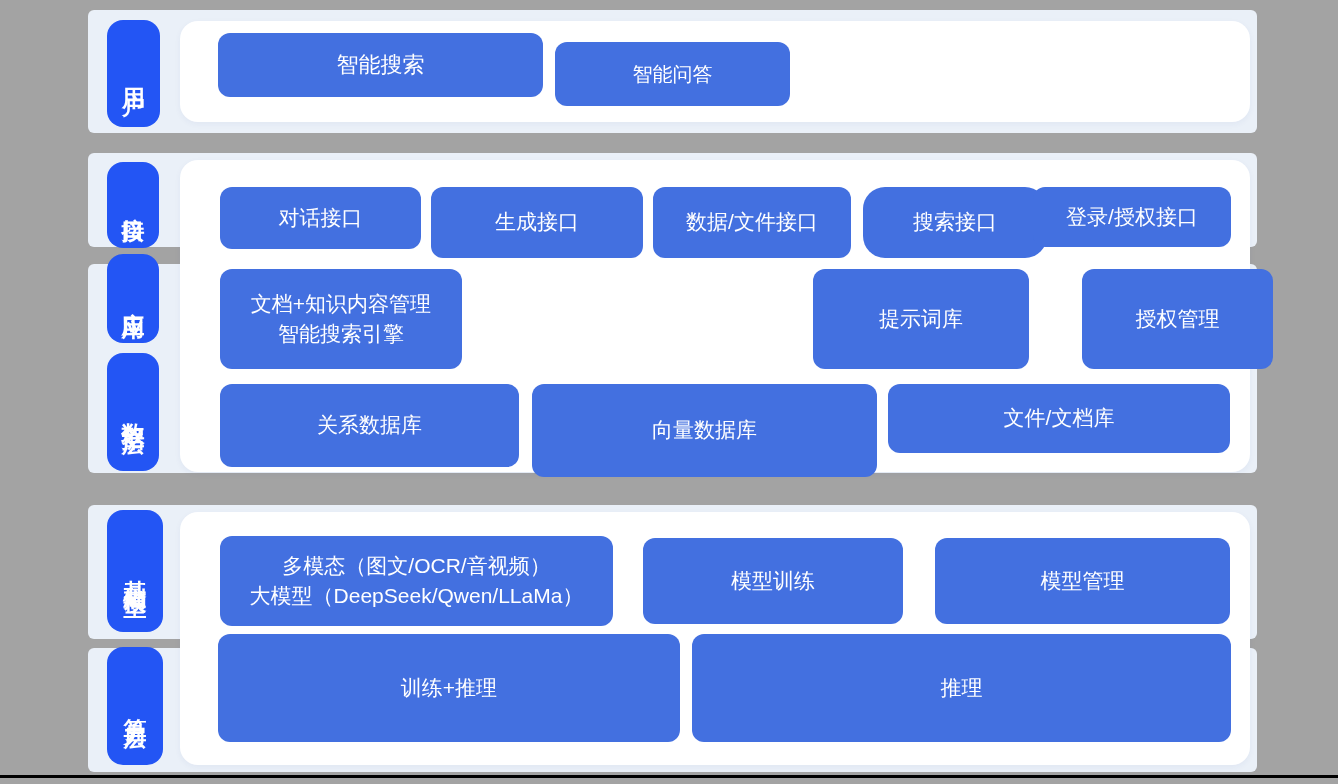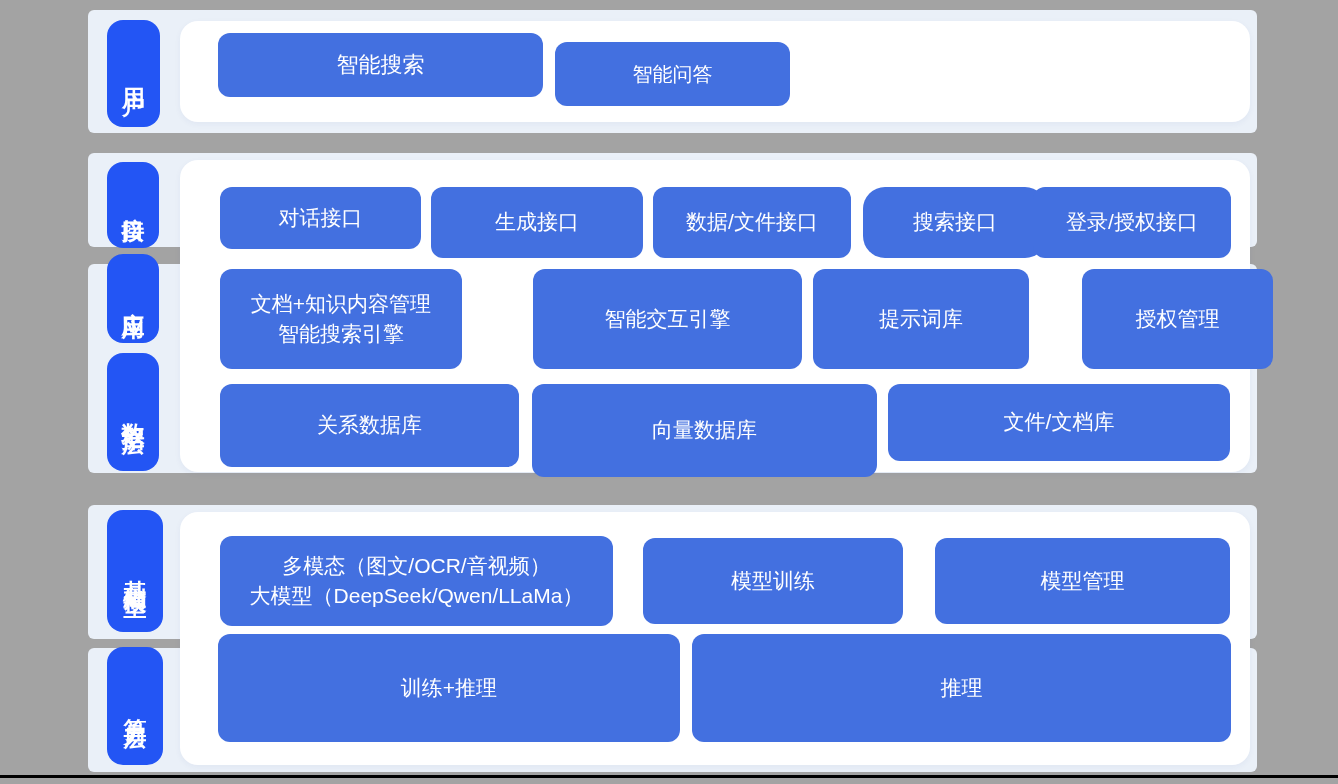--- a/index.html
+++ b/index.html
@@ -75,31 +75,30 @@
     <span class="vtext">算力层</span>
   </div>
 
   <div class="node" style="left:218px;top:33px;width:325px;height:64px;font-size:22px;">智能搜索</div>
   <div class="node" style="left:555px;top:33px;width:235px;height:64px;font-size:20px;margin-top:9px;">智能问答</div>
 
   <div class="node" style="left:220px;top:187px;width:201px;height:62px;">对话接口</div>
   <div class="node" style="left:431px;top:187px;width:212px;height:71px;text-align:right;">生成接口</div>
   <div class="node" style="left:653px;top:187px;width:198px;height:71px;">数据/文件接口</div>
   <div class="node" style="left:863px;top:187px;width:184px;height:71px;border-radius:22px;">搜索接口</div>
-  <div class="node" style="left:1033px;top:187px;width:198px;height:71px;">登录/授权接口</div>
+  <div class="node" style="left:1033px;top:187px;width:198px;height:60px;">登录/授权接口</div>
 
   <div class="node" style="left:220px;top:269px;width:242px;height:100px;">文档+知识内容管理
 智能搜索引擎</div>
-  <div class="node" style="left:533px;top:269px;width:269px;height:100px;">智能交互引擎</div>
   <div class="node" style="left:813px;top:269px;width:216px;height:100px;">提示词库</div>
   <div class="node" style="left:1040px;top:269px;width:191px;height:100px;margin-left:42px;">授权管理</div>
 
   <div class="node" style="left:220px;top:384px;width:299px;height:83px;">关系数据库</div>
   <div class="node" style="left:532px;top:384px;width:345px;height:93px;">向量数据库</div>
-  <div class="node" style="left:888px;top:384px;width:342px;height:77px;">文件/文档库</div>
+  <div class="node" style="left:888px;top:384px;width:342px;height:69px;">文件/文档库</div>
 
   <div class="node" style="left:220px;top:536px;width:393px;height:90px;">多模态（图文/OCR/音视频）
 大模型（DeepSeek/Qwen/LLaMa）</div>
   <div class="node" style="left:643px;top:538px;width:260px;height:86px;">模型训练</div>
   <div class="node" style="left:935px;top:538px;width:295px;height:86px;">模型管理</div>
 
   <div class="node" style="left:218px;top:634px;width:462px;height:108px;">训练+推理</div>
   <div class="node" style="left:692px;top:634px;width:539px;height:108px;">推理</div>
 
   <div class="divider"></div>

